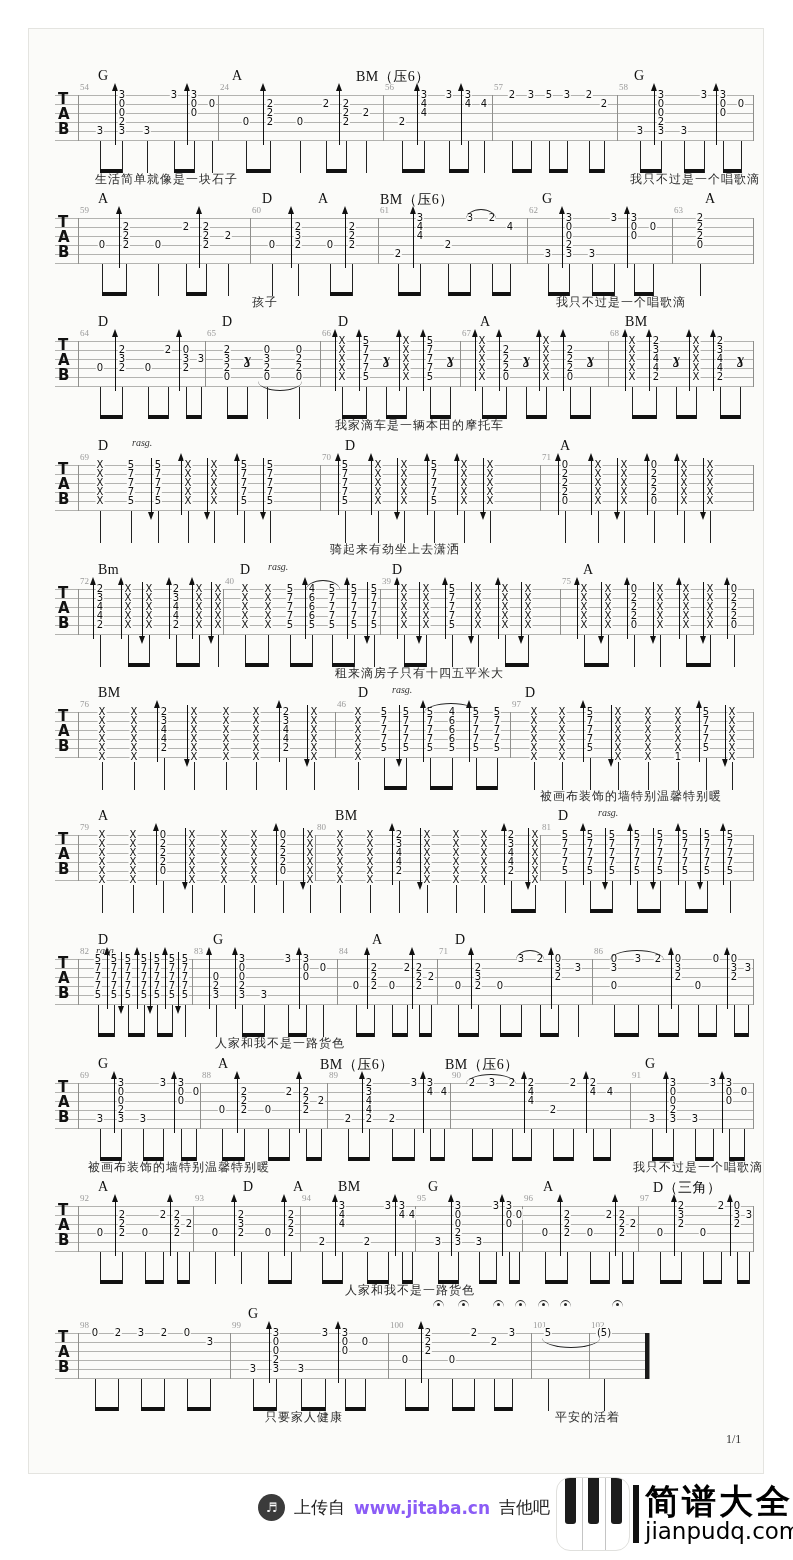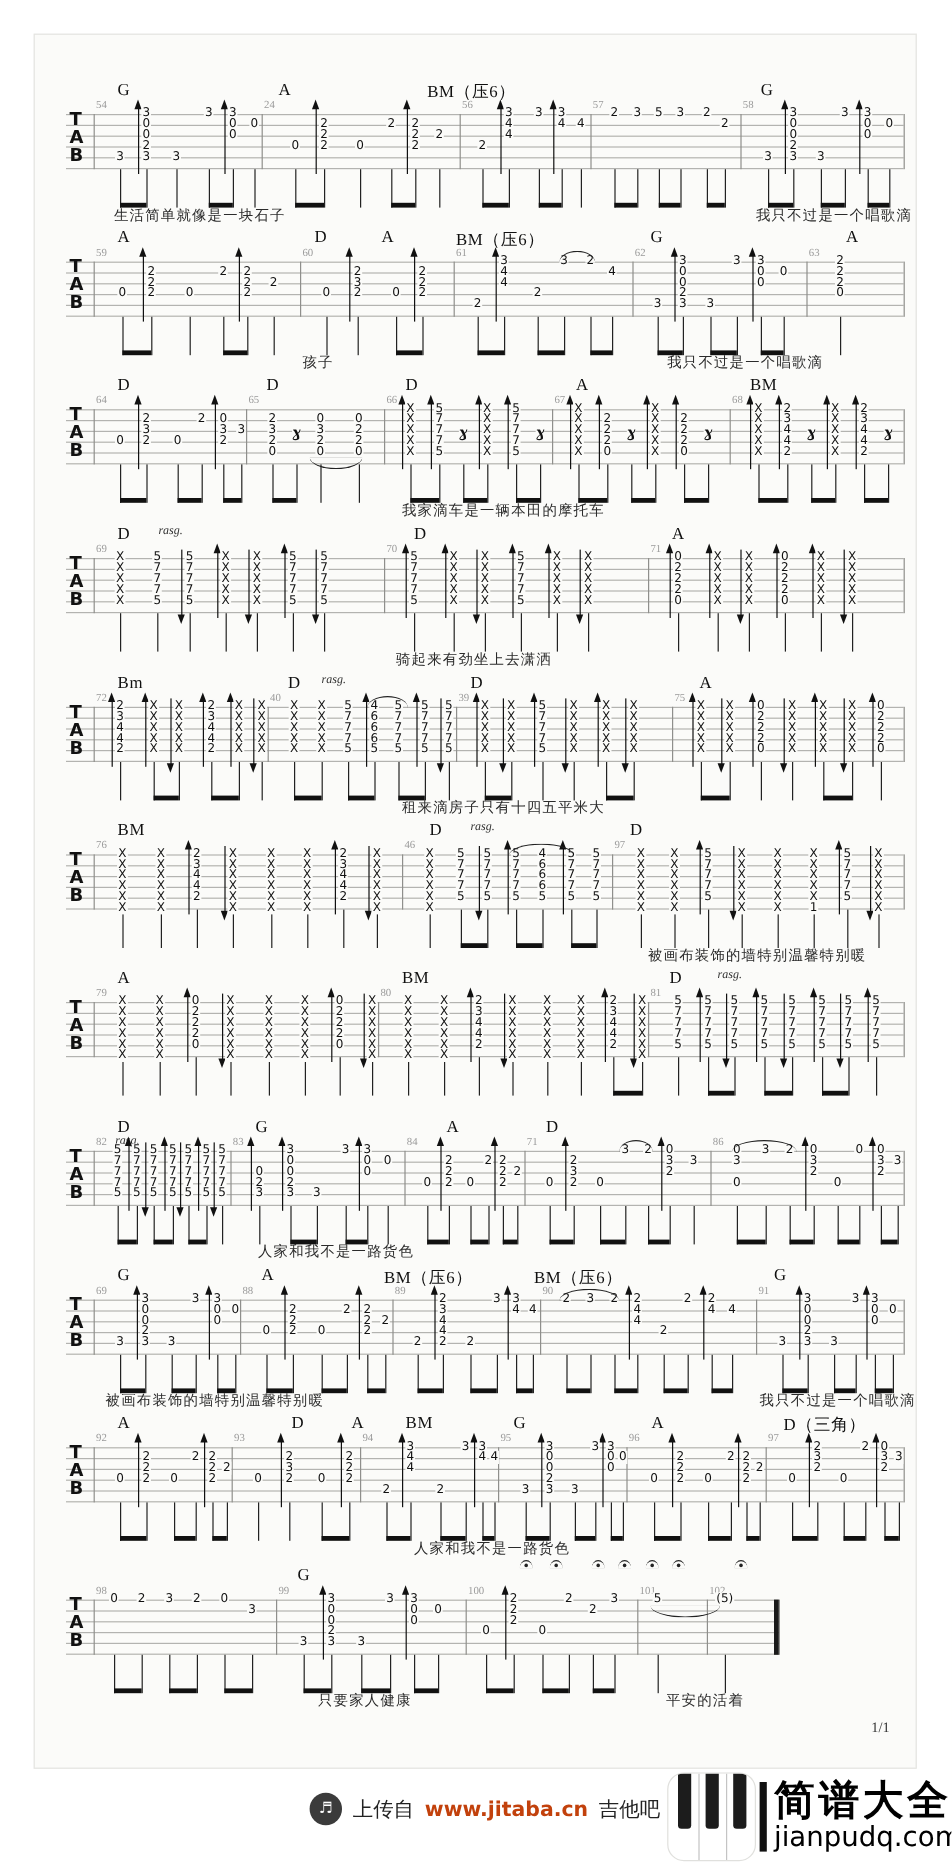--- a/index.html
+++ b/index.html
@@ -36,21 +36,21 @@
        border-radius:0 0 50% 50%/0 0 100% 100%;}
   .fermrow{position:absolute;left:0;width:793px;height:10px;}
   .ferm{position:absolute;width:11px;height:6px;border-top:1.6px solid #222;
         border-radius:50% 50% 0 0/100% 100% 0 0;}
   .fdot{position:absolute;left:4px;top:2px;width:3px;height:3px;border-radius:50%;background:#222;}
   .pageno{position:absolute;left:726px;top:1432px;font:400 12px "Liberation Serif",serif;color:#333;}
   .footer-left{position:absolute;left:258px;top:1494px;display:flex;align-items:center;gap:9px;
                font:400 17px "DejaVu Sans",sans-serif;color:#222;}
   .circle-icon{width:27px;height:27px;border-radius:50%;background:#3b3b3b;color:#fff;
                display:flex;align-items:center;justify-content:center;font-size:13px;}
-  .site-link{color:#c2410c;font-weight:700;text-decoration:none;cursor:pointer;}
+  .site-link{color:#8b5cf6;font-weight:700;text-decoration:none;cursor:pointer;}
   .footer-right{position:absolute;left:556px;top:1477px;display:flex;align-items:center;cursor:pointer;}
   .piano-icon{position:relative;width:74px;height:74px;background:#ffffff;border-radius:14px;
               overflow:hidden;border:1px solid #e0e0dd;box-sizing:border-box;}
   .pk{position:absolute;top:0;width:11px;height:46px;background:#1c1c1c;border-radius:0 0 3px 3px;}
   .wkline{position:absolute;top:0;width:1px;height:72px;background:#c4c4c4;}
   .logo-bar{width:6px;height:58px;background:#111;margin-left:3px;}
   .logo-text{display:flex;flex-direction:column;margin-left:6px;}
   .logo-cn{font:700 34px "DejaVu Sans",sans-serif;color:#000;letter-spacing:3px;line-height:1.05;}
   .logo-en{font:400 23px "DejaVu Sans",sans-serif;color:#000;line-height:1.1;}
 </style>

